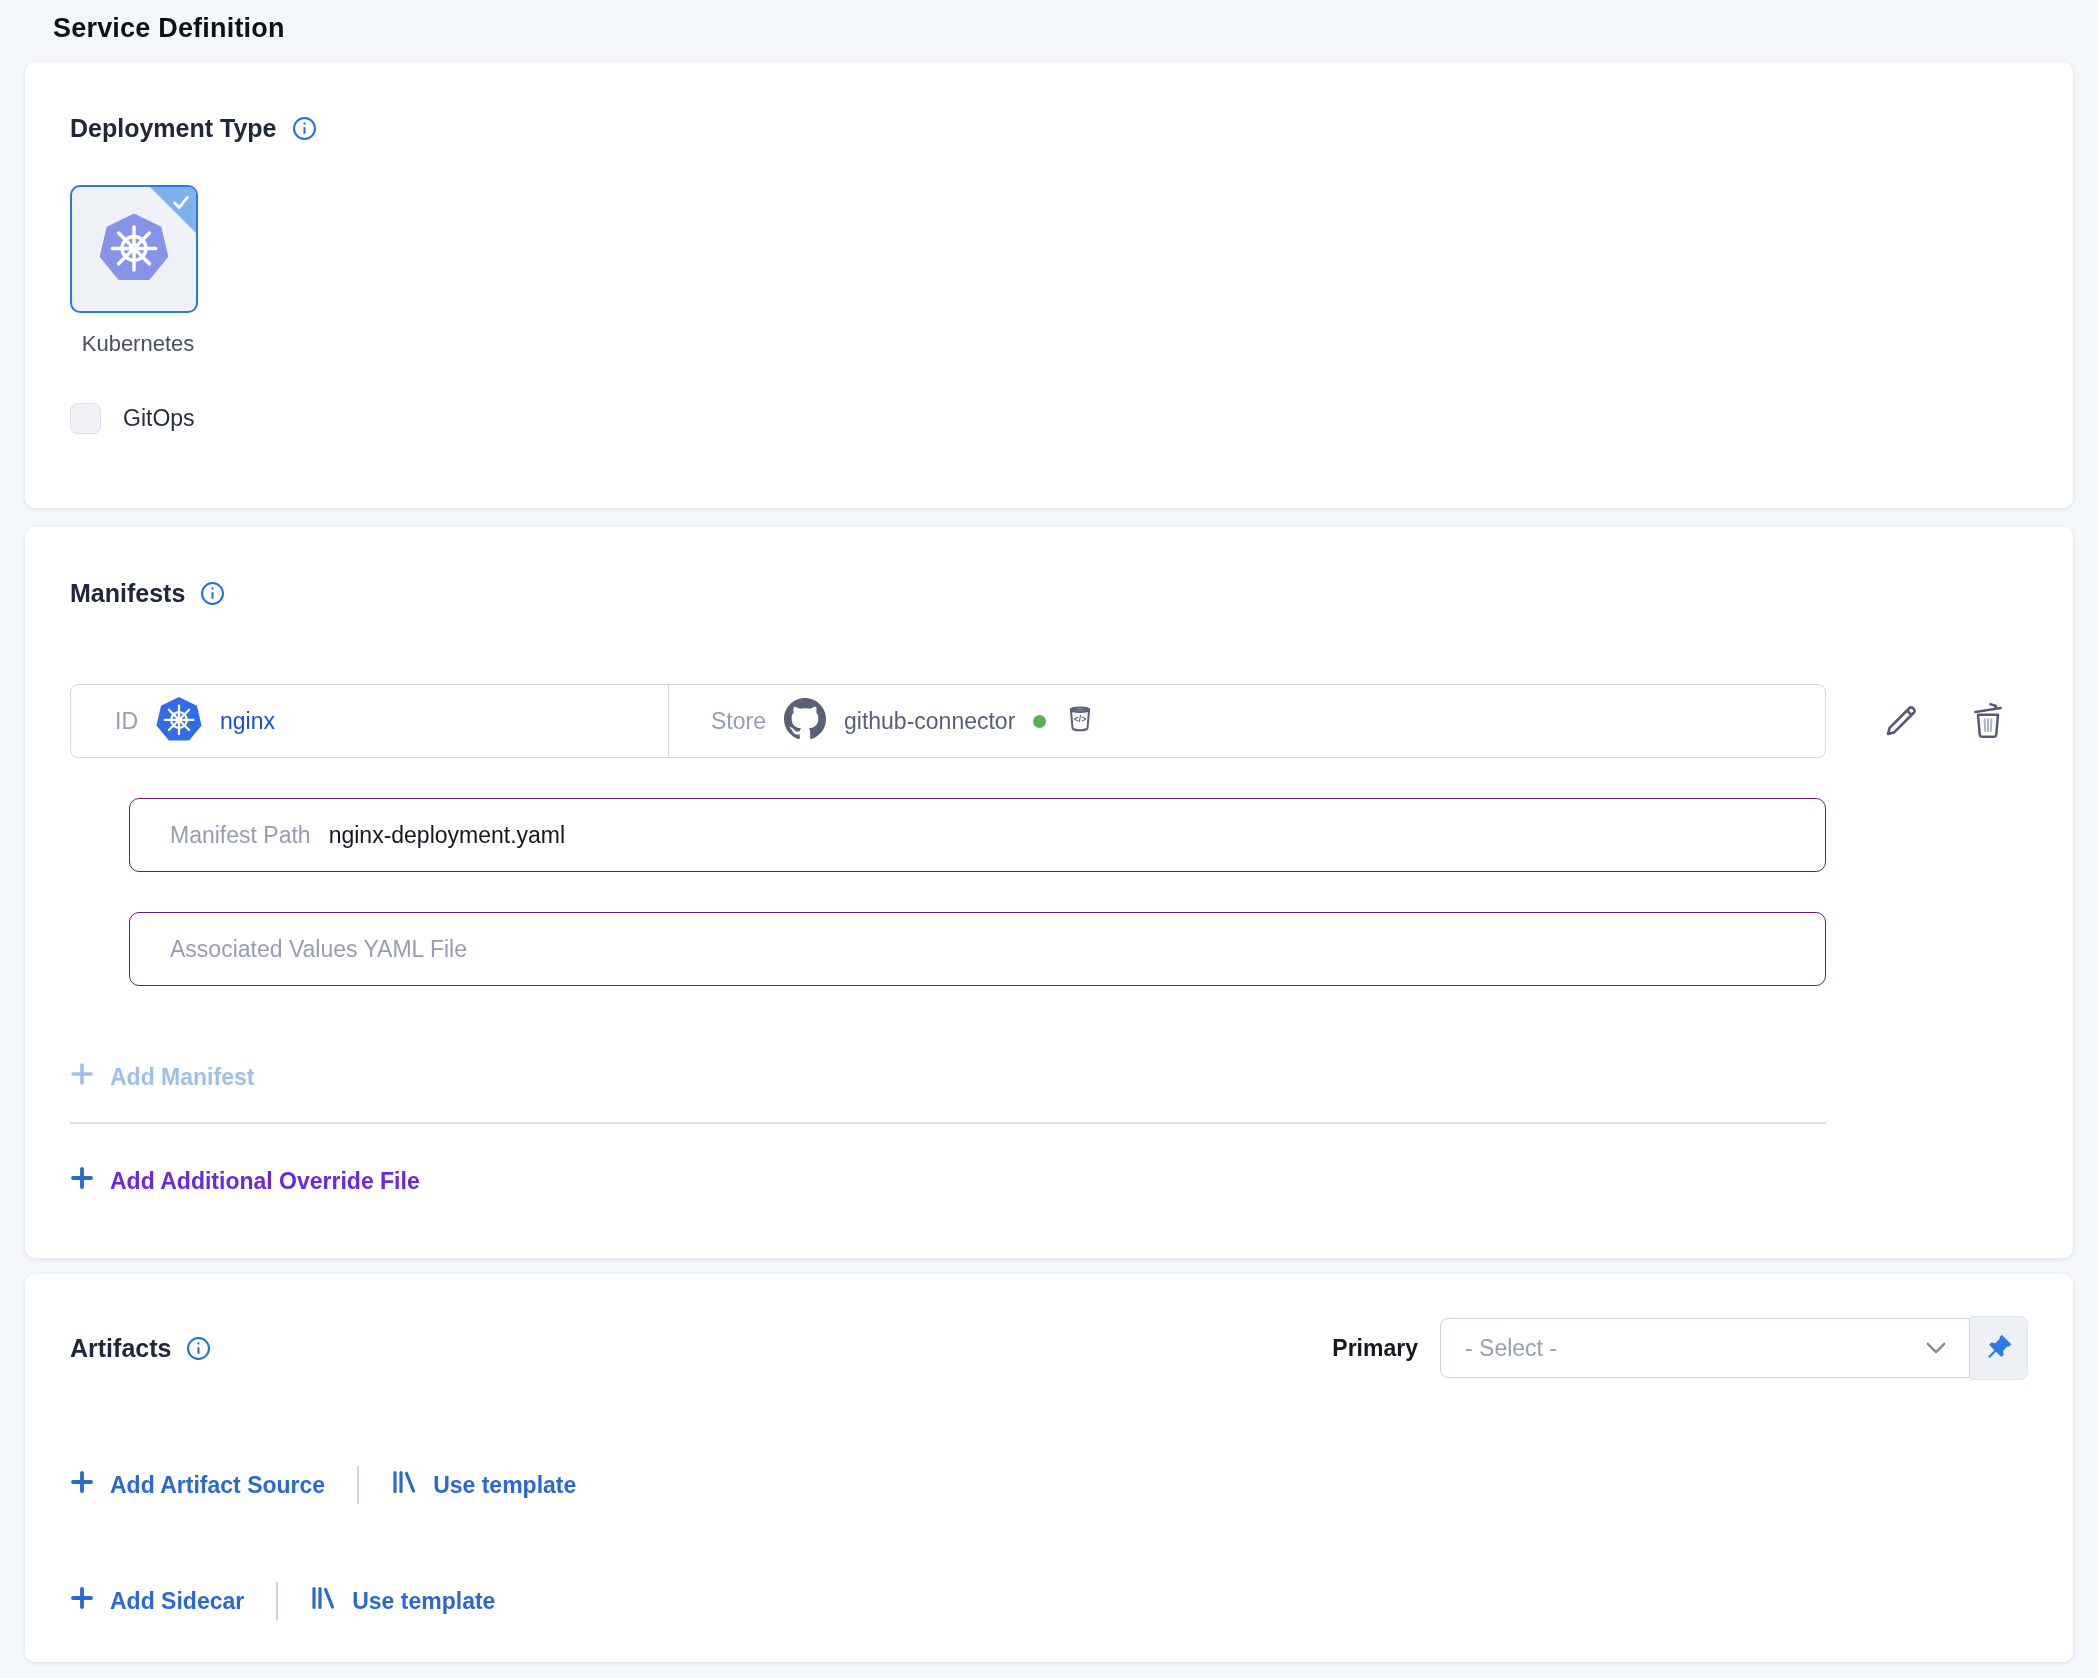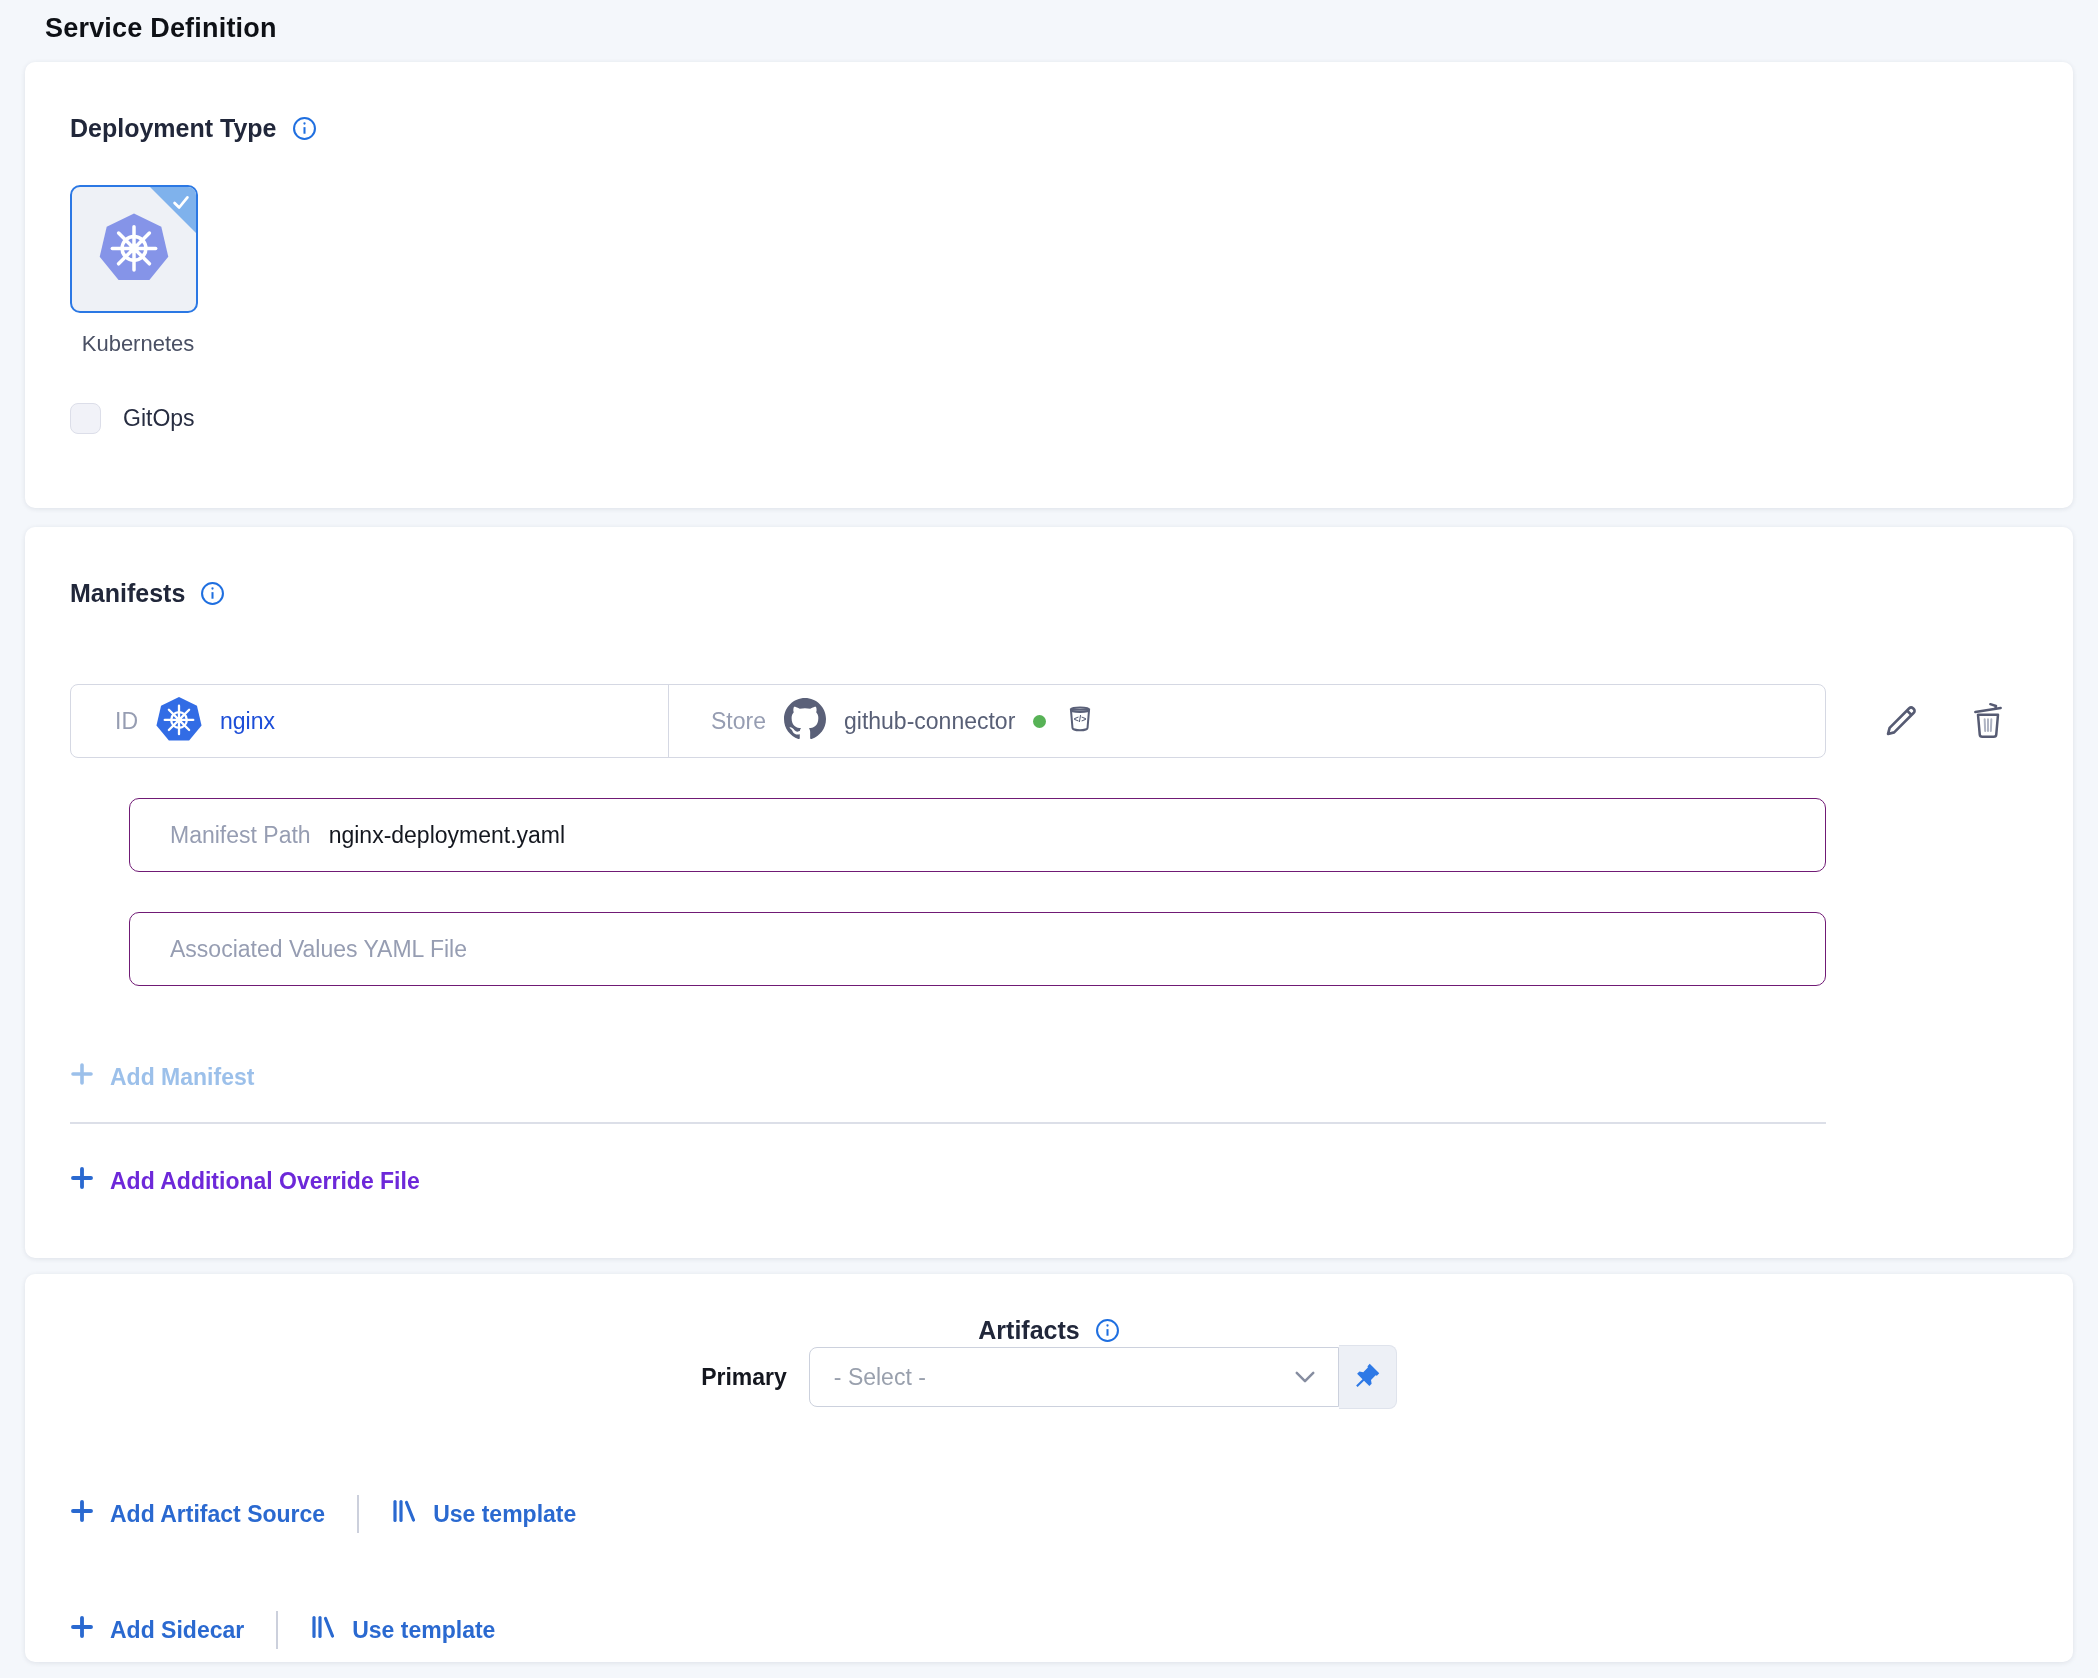--- a/index.html
+++ b/index.html
@@ -6,21 +6,21 @@
   html,body { margin:0; padding:0; }
   body {
     width:2098px; height:1678px;
     background:#f4f7fb;
     font-family:"Liberation Sans", sans-serif;
     color:#1d2433;
     overflow:hidden;
   }
   .page { padding:10px 25px 0; }
   .page-title {
-    margin:0 0 0 20px;
+    margin:0 0 0 28px;
     font-size:27px; line-height:36px; font-weight:700;
     color:#0e1116; letter-spacing:.2px;
   }
   .card {
     background:#ffffff; border-radius:10px;
     box-shadow:0 1px 5px rgba(33,43,70,.10);
     width:2048px;
   }
   .card-deployment { margin-top:16px; height:446px; padding:52px 45px 0; }
   .card-manifests  { margin-top:19px; height:731px; padding:52px 45px 0; }
@@ -86,21 +86,21 @@
 
   .link-row {
     display:flex; align-items:center; gap:16px;
     font-size:23px; width:max-content; cursor:pointer;
   }
   .link-light { color:#9cc0ea; margin-top:76px; font-weight:600; }
   .link-strong { color:#6d28d9; margin-top:42px; font-weight:700; }
   .hr { margin-top:30px; width:1756px; height:2px; background:#dcdfe8; }
 
   
-  .artifacts-header { display:flex; align-items:center; justify-content:space-between;flex-direction:column; }
+  .artifacts-header { display:flex; justify-content:space-between; }
   .primary-group { display:flex; align-items:center; }
   .primary-label { font-size:23px; font-weight:700; color:#14171f; margin-right:22px; }
   .select-box {
     width:530px; height:60px; background:#fff;
     border:1px solid #ccd1dd; border-radius:8px 0 0 8px;
     display:flex; align-items:center; padding:0 22px 0 24px;
     font-size:23px; color:#99a0ad; cursor:pointer;
   }
   .select-box .chev { margin-left:auto; display:inline-flex; }
   .pin-btn {

